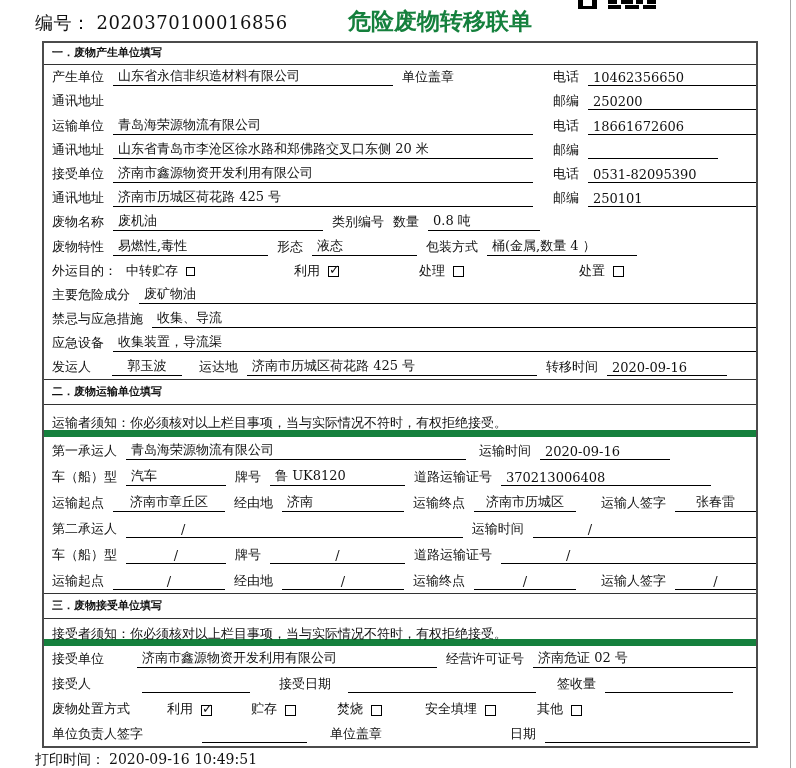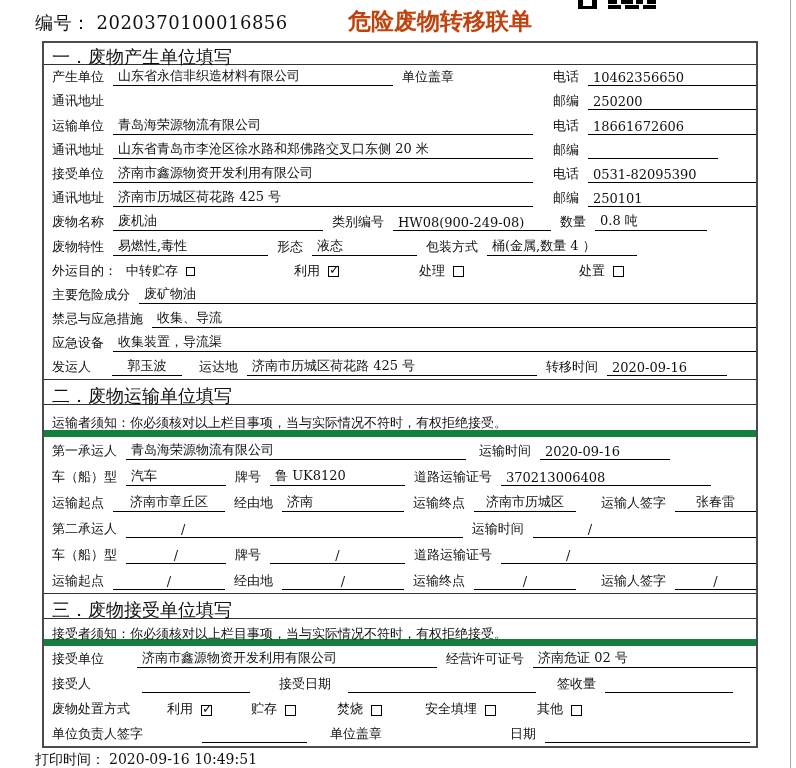--- a/index.html
+++ b/index.html
@@ -6,28 +6,28 @@
   html,body { background:#fff; }
   .screen {
     position:relative; width:796px; height:768px; background:#ffffff;
     font-family:"DejaVu Serif","Liberation Serif",serif; color:#111; font-size:13px;
     overflow:hidden;
   }
   .doc-no { position:absolute; left:35px; top:11px; font-size:18px; letter-spacing:.5px; }
   .doc-no .num { margin-left:6px; }
   .title {
     position:absolute; left:0; top:6px; width:100%; text-align:center; text-indent:84px;
-    font-family:"DejaVu Sans","Liberation Sans",sans-serif; font-weight:bold; font-size:23px; color:#c2410c;
+    font-family:"DejaVu Sans","Liberation Sans",sans-serif; font-weight:bold; font-size:23px; color:#15803d;
   }
   .qr { position:absolute; left:578px; top:0; }
   .page-edge { position:absolute; left:790px; top:0; width:1px; height:768px; background:#a8a8a8; }
 
   .form { position:absolute; left:42px; top:41px; width:716px; border:2px solid #4b4b4b; background:#fff; }
   .sec-h {
-    font-family:"DejaVu Sans","Liberation Sans",sans-serif; font-weight:normal; font-size:18px;
+    font-family:"DejaVu Sans","Liberation Sans",sans-serif; font-weight:bold; font-size:11px;
     padding:4px 8px 2px 8px; height:26px; border-top:1px solid #333; border-bottom:1px solid #333;
   }
   .sec-h.first { border-top:none; height:22px; padding-top:2px; }
   .notice { border-bottom:7px solid #15803d; padding:9px 8px 10px 8px; height:32px; white-space:nowrap; }
   .notice.n3 { height:27px; padding-top:6px; }
 
   .row { display:flex; align-items:flex-end; padding:0 0 3px 8px; white-space:nowrap; }
   .s1r { height:24.2px; }
   .s2r { height:26px; }
   .s3r { height:25px; }
@@ -122,21 +122,20 @@
       <span class="val" style="width:420px">济南市历城区荷花路 425 号</span>
       <span class="grow"></span>
       <span class="lbl">邮编</span>
       <span class="val mr0" style="width:168px">250101</span>
     </div>
 
     <div class="row s1r">
       <span class="lbl">废物名称</span>
       <span class="val" style="width:210px">废机油</span>
       <span class="lbl">类别编号</span>
-      <span class="val" style="width:158px">HW08(900-249-08)</span>
       <span class="lbl">数量</span>
       <span class="val" style="width:112px">0.8 吨</span>
       <span class="grow"></span>
     </div>
 
     <div class="row s1r">
       <span class="lbl">废物特性</span>
       <span class="val" style="width:155px">易燃性,毒性</span>
       <span class="lbl">形态</span>
       <span class="val" style="width:105px">液态</span>

